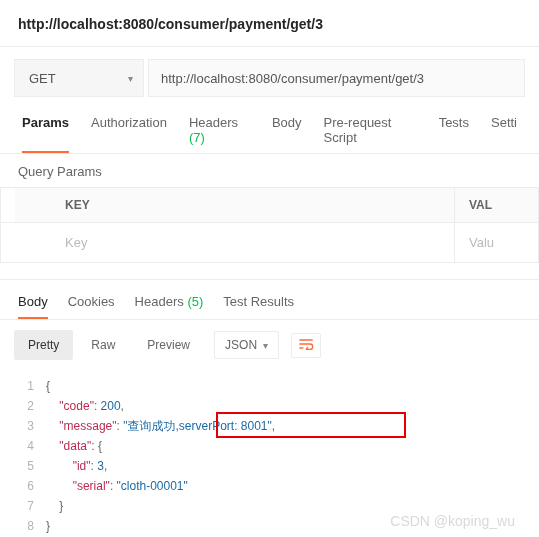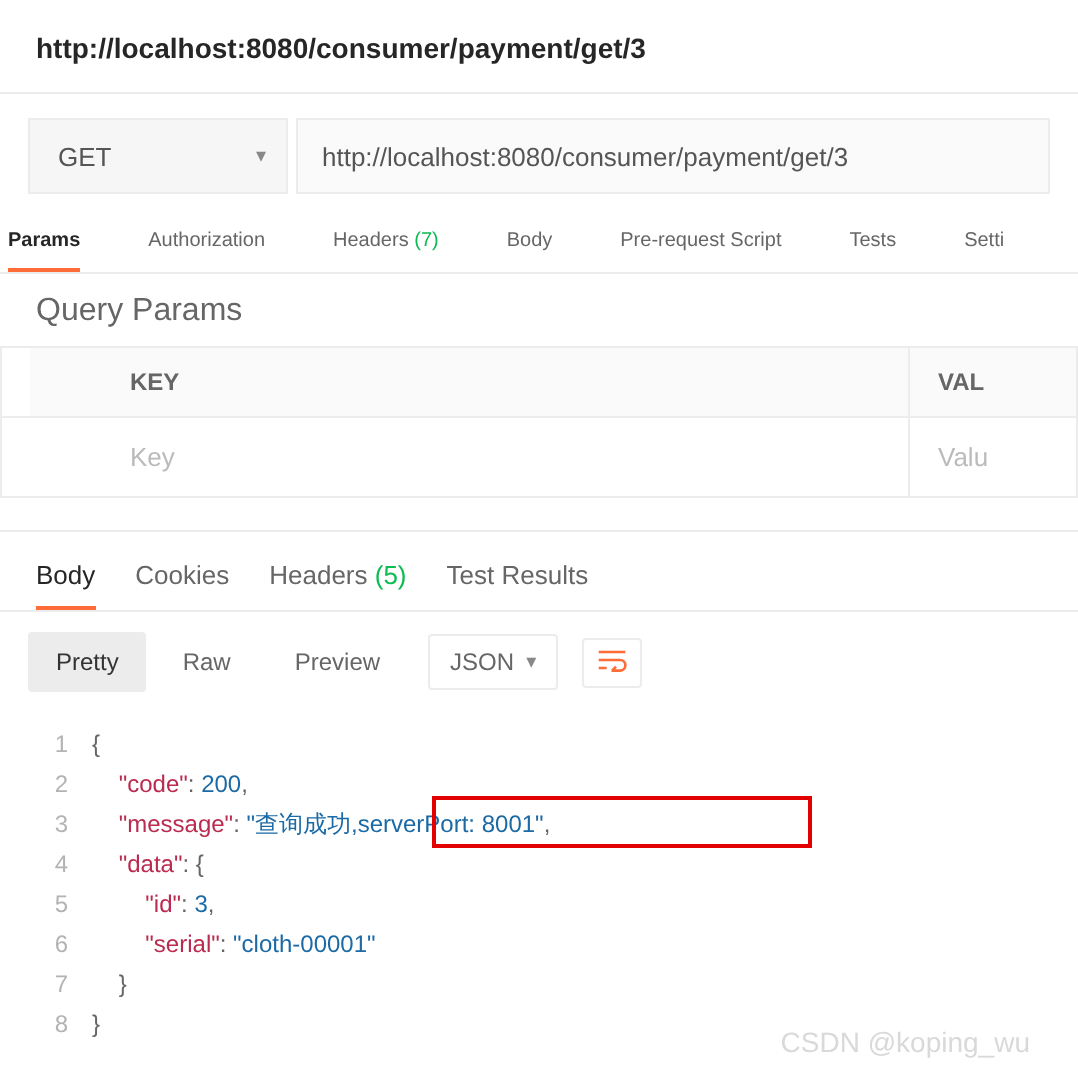--- a/index.html
+++ b/index.html
@@ -2,25 +2,25 @@
 <html><head>
 <meta charset="utf-8">
 <style>
 * { box-sizing: border-box; margin: 0; padding: 0; font-family: -apple-system, BlinkMacSystemFont, "Segoe UI", Arial, sans-serif; }
 body { width: 539px; height: 537px; background: #fff; color: #333; font-size: 13px; position: relative; overflow: hidden; }
 .url-title { font-weight: 600; font-size: 14px; padding: 16px 18px 14px; color: #262626; }
 .hr { border-top: 1px solid #ececec; }
 .request-row { display: flex; padding: 12px 14px 0; gap: 4px; }
 .method-select { display: flex; align-items: center; justify-content: space-between; width: 130px; height: 38px; background: #f6f6f6; border: 1px solid #ececec; padding: 0 10px 0 14px; color: #555; font-size: 13px; cursor: pointer; }
 .url-input { flex: 1; height: 38px; border: 1px solid #ececec; background: #fafafa; display: flex; align-items: center; padding: 0 12px; color: #555; font-size: 13px; }
-.tabs { display: flex; gap: 34px; padding: 18px 4px 0; font-size: 10px; color: #666; }
+.tabs { display: flex; gap: 22px; padding: 18px 22px 0; font-size: 13px; color: #666; }
 .tab { cursor: pointer; padding-bottom: 8px; }
 .tab.active { color: #262626; font-weight: 600; border-bottom: 2px solid #ff6c37; }
 .tab-badge { color: #0cbb52; }
-.query-title { padding: 10px 18px 8px; color: #666; font-size: 16px; }
+.query-title { padding: 10px 18px 8px; color: #666; font-size: 13px; }
 .param-table { border: 1px solid #ececec; margin: 0 0 16px 0; }
 .param-head, .param-row { display: flex; margin-left: 14px; }
 .param-head { background: #fafafa; }
 .param-head .cell { color: #666; font-weight: 600; font-size: 12px; padding: 10px 14px; }
 .param-row .cell { color: #bbb; font-size: 13px; padding: 12px 14px; }
 .cell.key { width: 440px; border-right: 1px solid #ececec; padding-left: 50px; }
 .cell.val { flex: 1; }
 .resp-tabs { display: flex; gap: 20px; padding: 14px 18px 0; font-size: 13px; color: #666; }
 .resp-tab { cursor: pointer; padding-bottom: 8px; }
 .resp-tab.active { color: #262626; border-bottom: 2px solid #ff6c37; }

